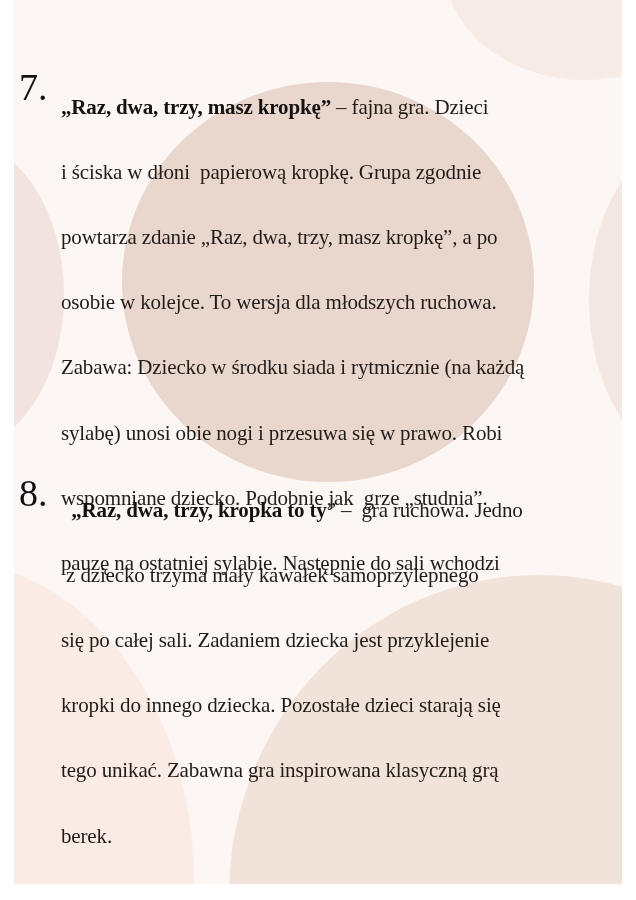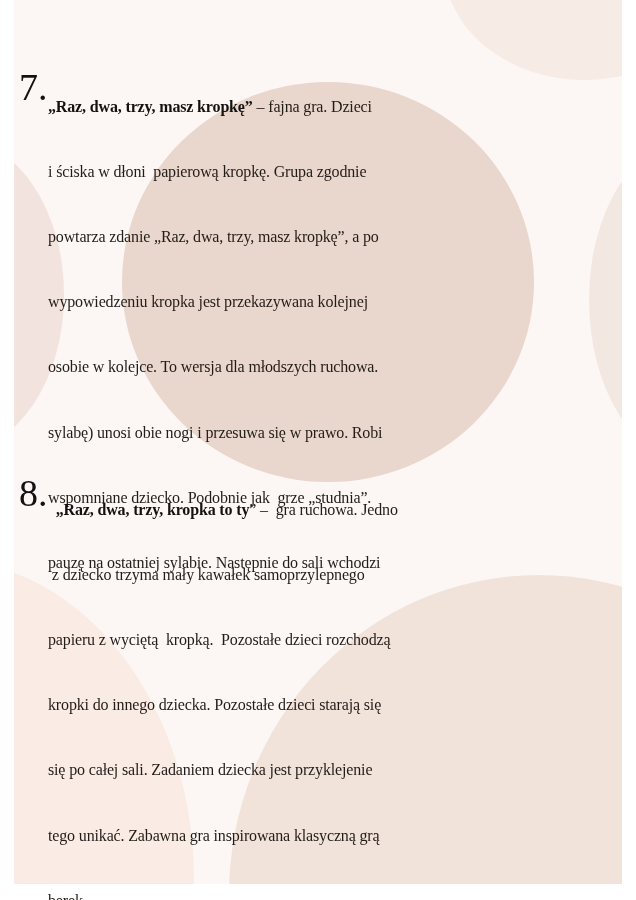--- a/index.html
+++ b/index.html
@@ -22,22 +22,22 @@
   .s-br       { left: 215px; top: 575px; width: 620px; height: 640px; background: #f1e3da; }
 
   .item { position: absolute; left: 0; width: 620px; }
   .num {
     position: absolute; font-size: 38px; line-height: 38px; color: #111;
     font-family: "Liberation Serif", "DejaVu Serif", serif;
   }
   .num7 { left: 19px; top: 68px; }
   .num8 { left: 19px; top: 474px; }
   .text {
-    position: absolute; left: 48px; width: 570px;
-    font-size: 16px; line-height: 32.6px; color: #221c18;
+    position: absolute; left: 61px; width: 570px;
+    font-size: 21px; line-height: 32.6px; color: #221c18;
     white-space: pre-line; letter-spacing: -0.15px;
   }
   .t7 { top: 58px; }
   .t8 { top: 461px; }
   .line { display: block; white-space: pre; }
   b { font-weight: bold; color: #141110; }
 </style>
 </head>
 <body>
 
@@ -49,32 +49,31 @@
   <div class="shape s-br"></div>
   <div class="shape s-center"></div>
 </div>
 
 <div class="item">
   <div class="num num7">7.</div>
   <div class="text t7">
     <span class="line"><b>„Raz, dwa, trzy, masz kropkę”</b><span> – fajna gra. Dzieci</span></span>
     <span class="line"><span>i ściska w dłoni  papierową kropkę. Grupa zgodnie</span></span>
     <span class="line"><span>powtarza zdanie „Raz, dwa, trzy, masz kropkę”, a po</span></span>
-    <span class="line"><span>wypowiedzeniu kropka jest przekazywana kolejnej</span></span>
     <span class="line"><span>osobie w kolejce. To wersja dla młodszych ruchowa.</span></span>
+    <span class="line"><span>Zabawa: Dziecko w środku siada i rytmicznie (na każdą</span></span>
     <span class="line"><span>sylabę) unosi obie nogi i przesuwa się w prawo. Robi</span></span>
     <span class="line"><span>wspomniane dziecko. Podobnie jak  grze „studnia”.</span></span>
     <span class="line"><span>pauzę na ostatniej sylabie. Następnie do sali wchodzi</span></span>
   </div>
 </div>
 
 <div class="item">
   <div class="num num8">8.</div>
   <div class="text t8">
     <span class="line"><span>  </span><b>„Raz, dwa, trzy, kropka to ty</b><span>” –  gra ruchowa. Jedno</span></span>
     <span class="line"><span> </span><span>z dziecko trzyma mały kawałek samoprzylepnego</span></span>
-    <span class="line"><span>papieru z wyciętą  kropką.  Pozostałe dzieci rozchodzą</span></span>
+    <span class="line"><span>się po całej sali. Zadaniem dziecka jest przyklejenie</span></span>
     <span class="line"><span>kropki do innego dziecka. Pozostałe dzieci starają się</span></span>
-    <span class="line"><span>się po całej sali. Zadaniem dziecka jest przyklejenie</span></span>
     <span class="line"><span>tego unikać. Zabawna gra inspirowana klasyczną grą</span></span>
     <span class="line"><span>berek.</span></span>
   </div>
 </div>
 
 </body></html>

